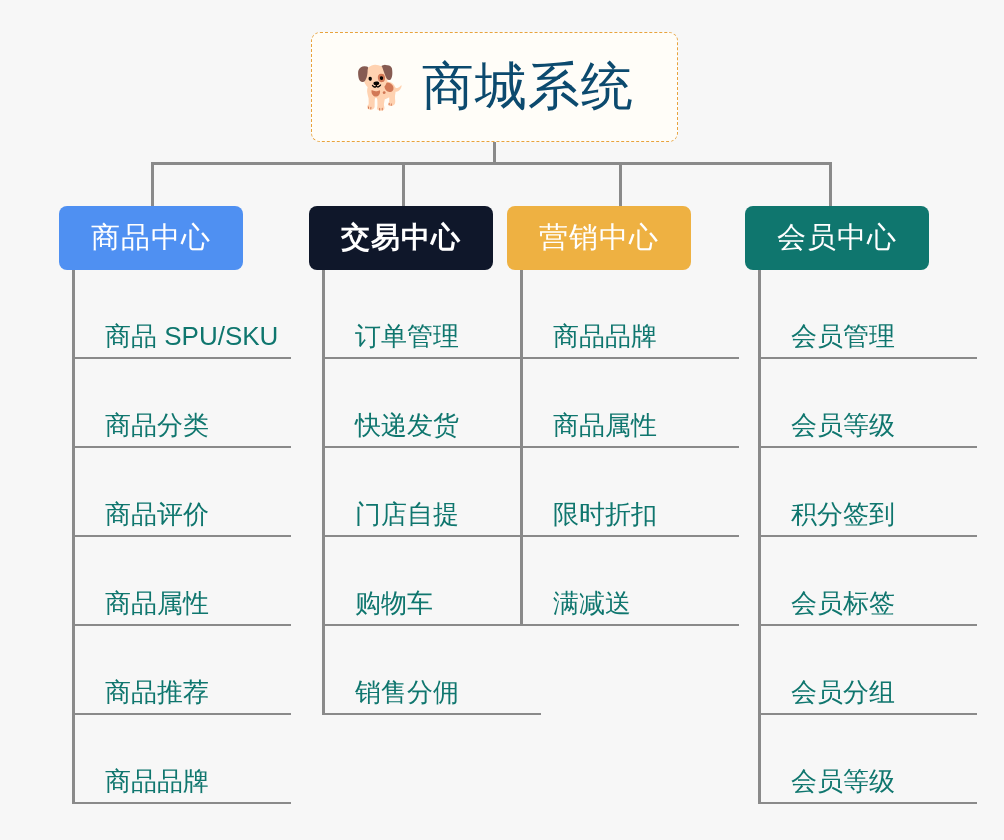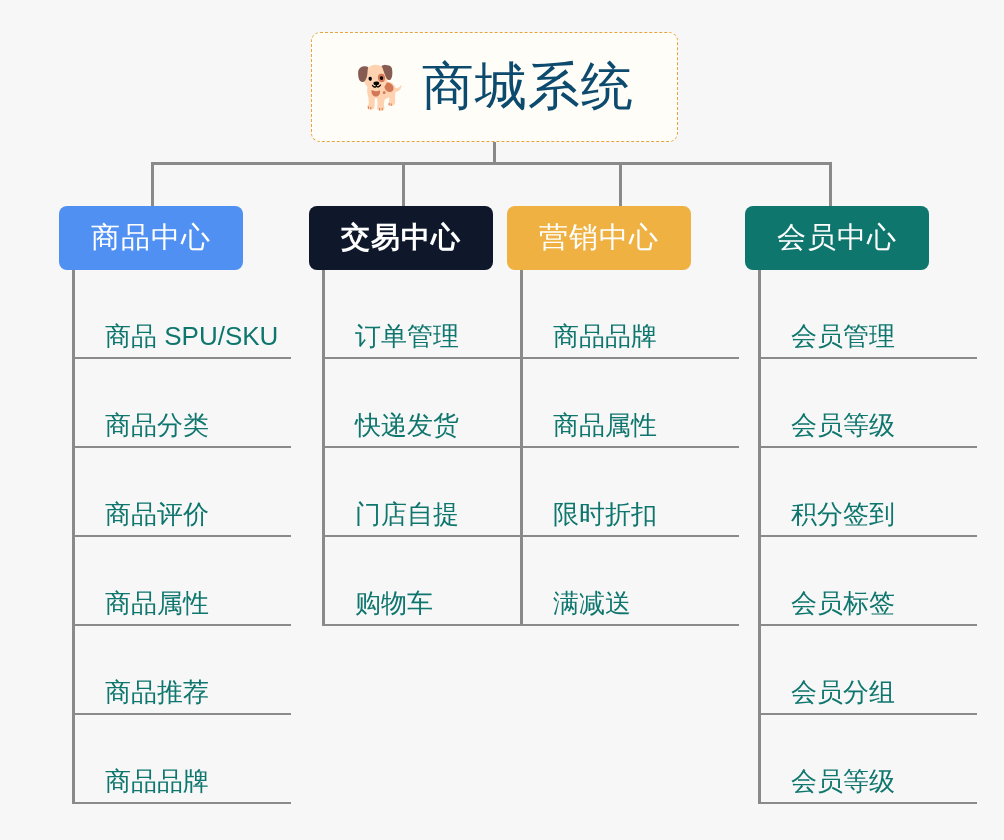--- a/index.html
+++ b/index.html
@@ -175,20 +175,23 @@
           </div>
           <div class="leaf">
             <span class="leaf-label">快递发货</span>
           </div>
           <div class="leaf">
             <span class="leaf-label">门店自提</span>
           </div>
           <div class="leaf">
             <span class="leaf-label">购物车</span>
           </div>
+          <div class="leaf">
+            <span class="leaf-label">销售分佣</span>
+          </div>
         </div>
       </div>
       <div class="column" style="left: 507px; width: 184px;">
         <div class="cat-box" style="background: rgb(238, 177, 66); width: 184px;">
           <span>营销中心</span>
         </div>
         <div class="leaves">
           <div class="leaf">
             <span class="leaf-label">商品品牌</span>
           </div>

